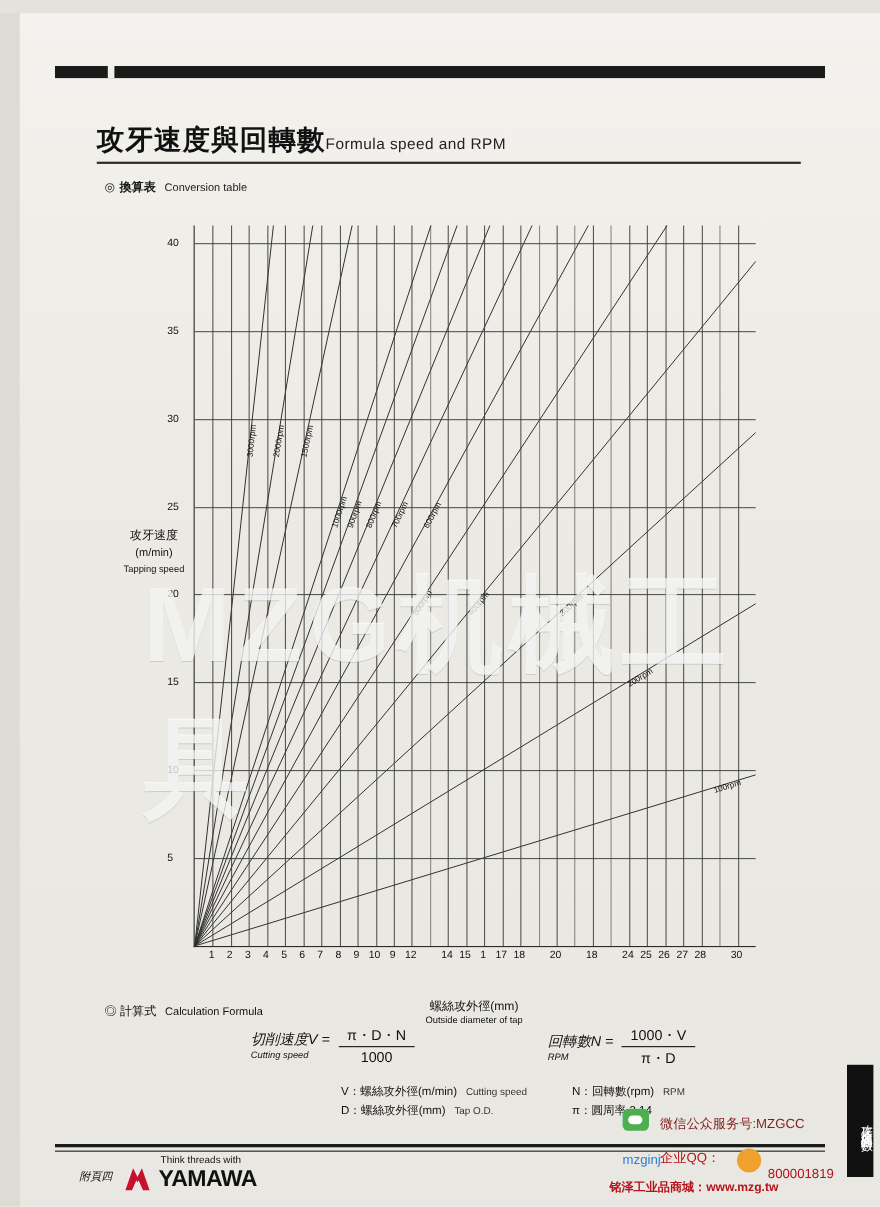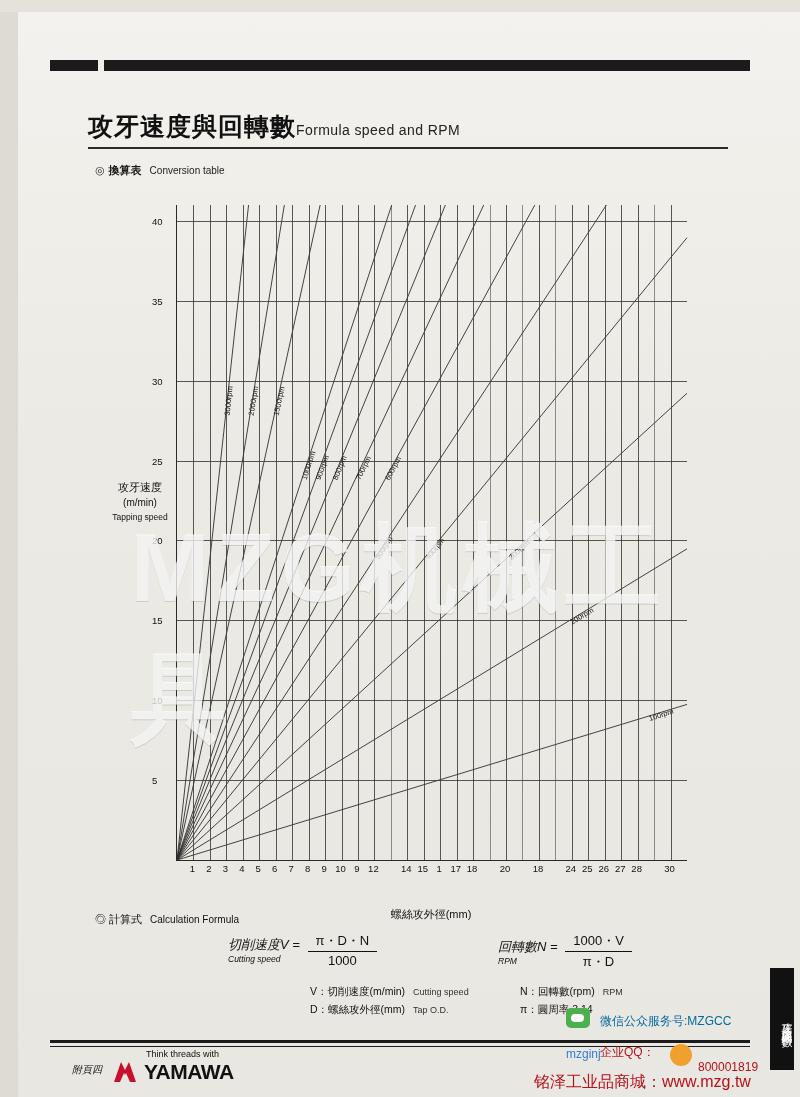--- a/index.html
+++ b/index.html
@@ -85,26 +85,26 @@
   .foot-rule2{position:absolute;left:50px;top:1046px;width:700px;height:1px;background:#1b1b1b;}
   .foot-page{position:absolute;left:72px;top:1063px;font-size:10px;color:#111;font-style:italic;}
   .logo{position:absolute;left:112px;top:1050px;display:flex;align-items:flex-end;gap:6px;}
   .logo .mark{width:26px;height:24px;position:relative;}
   .logo .mark svg{display:block;}
   .logo .tagline{font-size:9px;color:#111;position:absolute;left:34px;top:-1px;}
   .logo .word{font-size:21px;font-weight:bold;color:#111;letter-spacing:-.5px;margin-top:10px;}
 
   
   .ov{position:absolute;font-size:12px;color:#b5121b;}
-  .ov1{left:600px;top:1013px;color:#0369a1;font-size:12px;}
+  .ov1{left:600px;top:1013px;color:#7f1d1d;font-size:12px;}
   .wechat{position:absolute;left:566px;top:1008px;width:24px;height:20px;background:#4caf50;border-radius:5px;}
   .wechat:after{content:"";position:absolute;left:5px;top:6px;width:13px;height:8px;background:#fff;border-radius:4px;}
   .qq{position:absolute;left:670px;top:1044px;width:22px;height:22px;background:#f0a12d;border-radius:50%;}
   .qqtxt{position:absolute;left:566px;top:1047px;font-size:12px;color:#2f7fd4;}
-  .bottom-line{position:absolute;left:534px;top:1072px;font-size:16px;color:#b5121b;}
+  .bottom-line{position:absolute;left:554px;top:1072px;font-size:11px;color:#b5121b;font-weight:bold;}
   .bottom-line .url{color:#b5121b;}
 </style>
 </head>
 <body>
 
 <div class="page"></div>
 <div class="page-edge-left"></div>
 <div class="page-edge-top"></div>
 
 <div class="topbar"></div>
@@ -224,20 +224,21 @@
     <div class="lbl" style="left: 159.101px; top: 269.585px; transform: rotate(-67.719deg);">800rpm</div>
     <div class="lbl" style="left: 141.646px; top: 269.585px; transform: rotate(-69.9876deg);">900rpm</div>
     <div class="lbl" style="left: 127.681px; top: 269.585px; transform: rotate(-71.8512deg);">1000rpm</div>
     <div class="lbl" style="left: 99.7519px; top: 205.683px; transform: rotate(-77.673deg);">1500rpm</div>
     <div class="lbl" style="left: 75.314px; top: 205.683px; transform: rotate(-80.6921deg);">2000rpm</div>
     <div class="lbl" style="left: 50.876px; top: 205.683px; transform: rotate(-83.7643deg);">3000rpm</div>
   </div>
 
 <div class="xlabel">
   <span>螺絲攻外徑(mm)</span>
+  <span class="en">Outside diameter of tap</span>
 </div>
 
 <div class="wm">MZG机械工具</div>
 
 <div class="calc-label">
   <span>◎</span>
   <span>計算式</span><span class="en">Calculation Formula</span>
 </div>
 
 <div class="formula f1">
@@ -256,21 +257,21 @@
     <span>回轉數N =</span>
     <span class="en">RPM</span>
   </span>
   <span class="frac">
     <span class="num">1000・V</span>
     <span class="den">π・D</span>
   </span>
 </div>
 
 <div class="legend lg1">
-  <span>V：切削速度(m/min)</span><span class="en">Cutting speed</span>
+  <span>V：螺絲攻外徑(m/min)</span><span class="en">Cutting speed</span>
 </div>
 <div class="legend lg2">
   <span>D：螺絲攻外徑(mm)</span><span class="en">Tap O.D.</span>
 </div>
 <div class="legend lg3">
   <span>N：回轉數(rpm)</span><span class="en">RPM</span>
 </div>
 <div class="legend lg4">
   <span>π：圓周率 3.14</span>
 </div>

